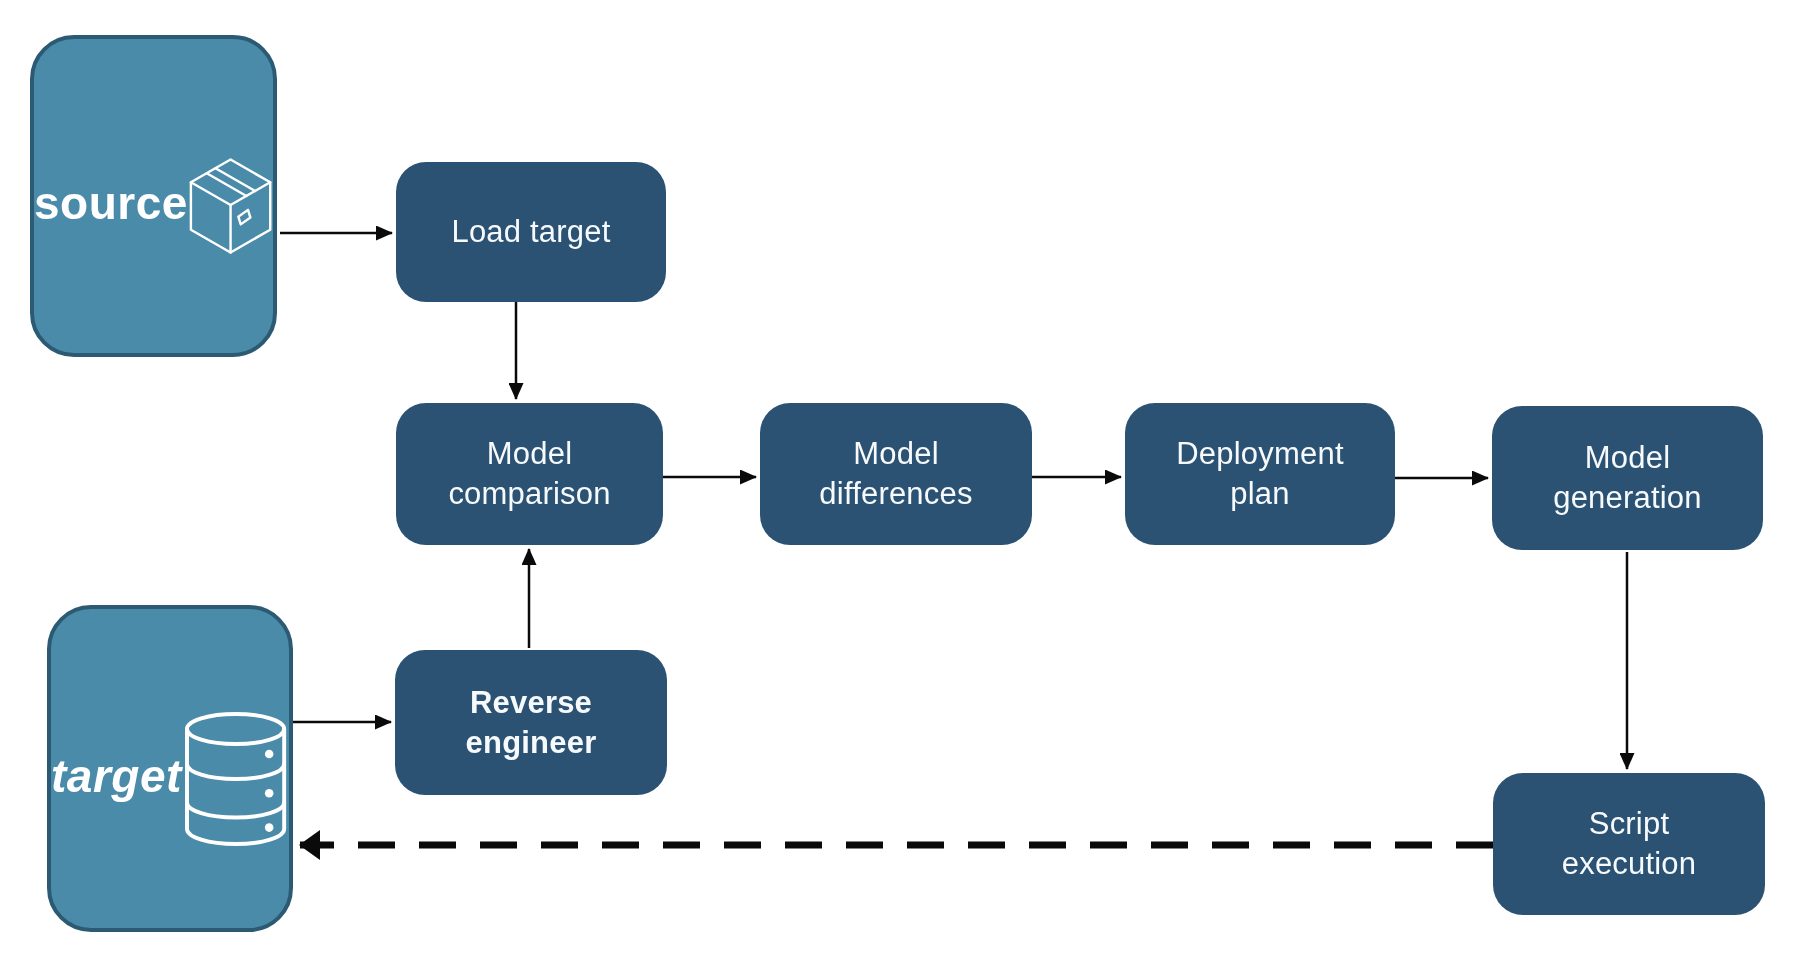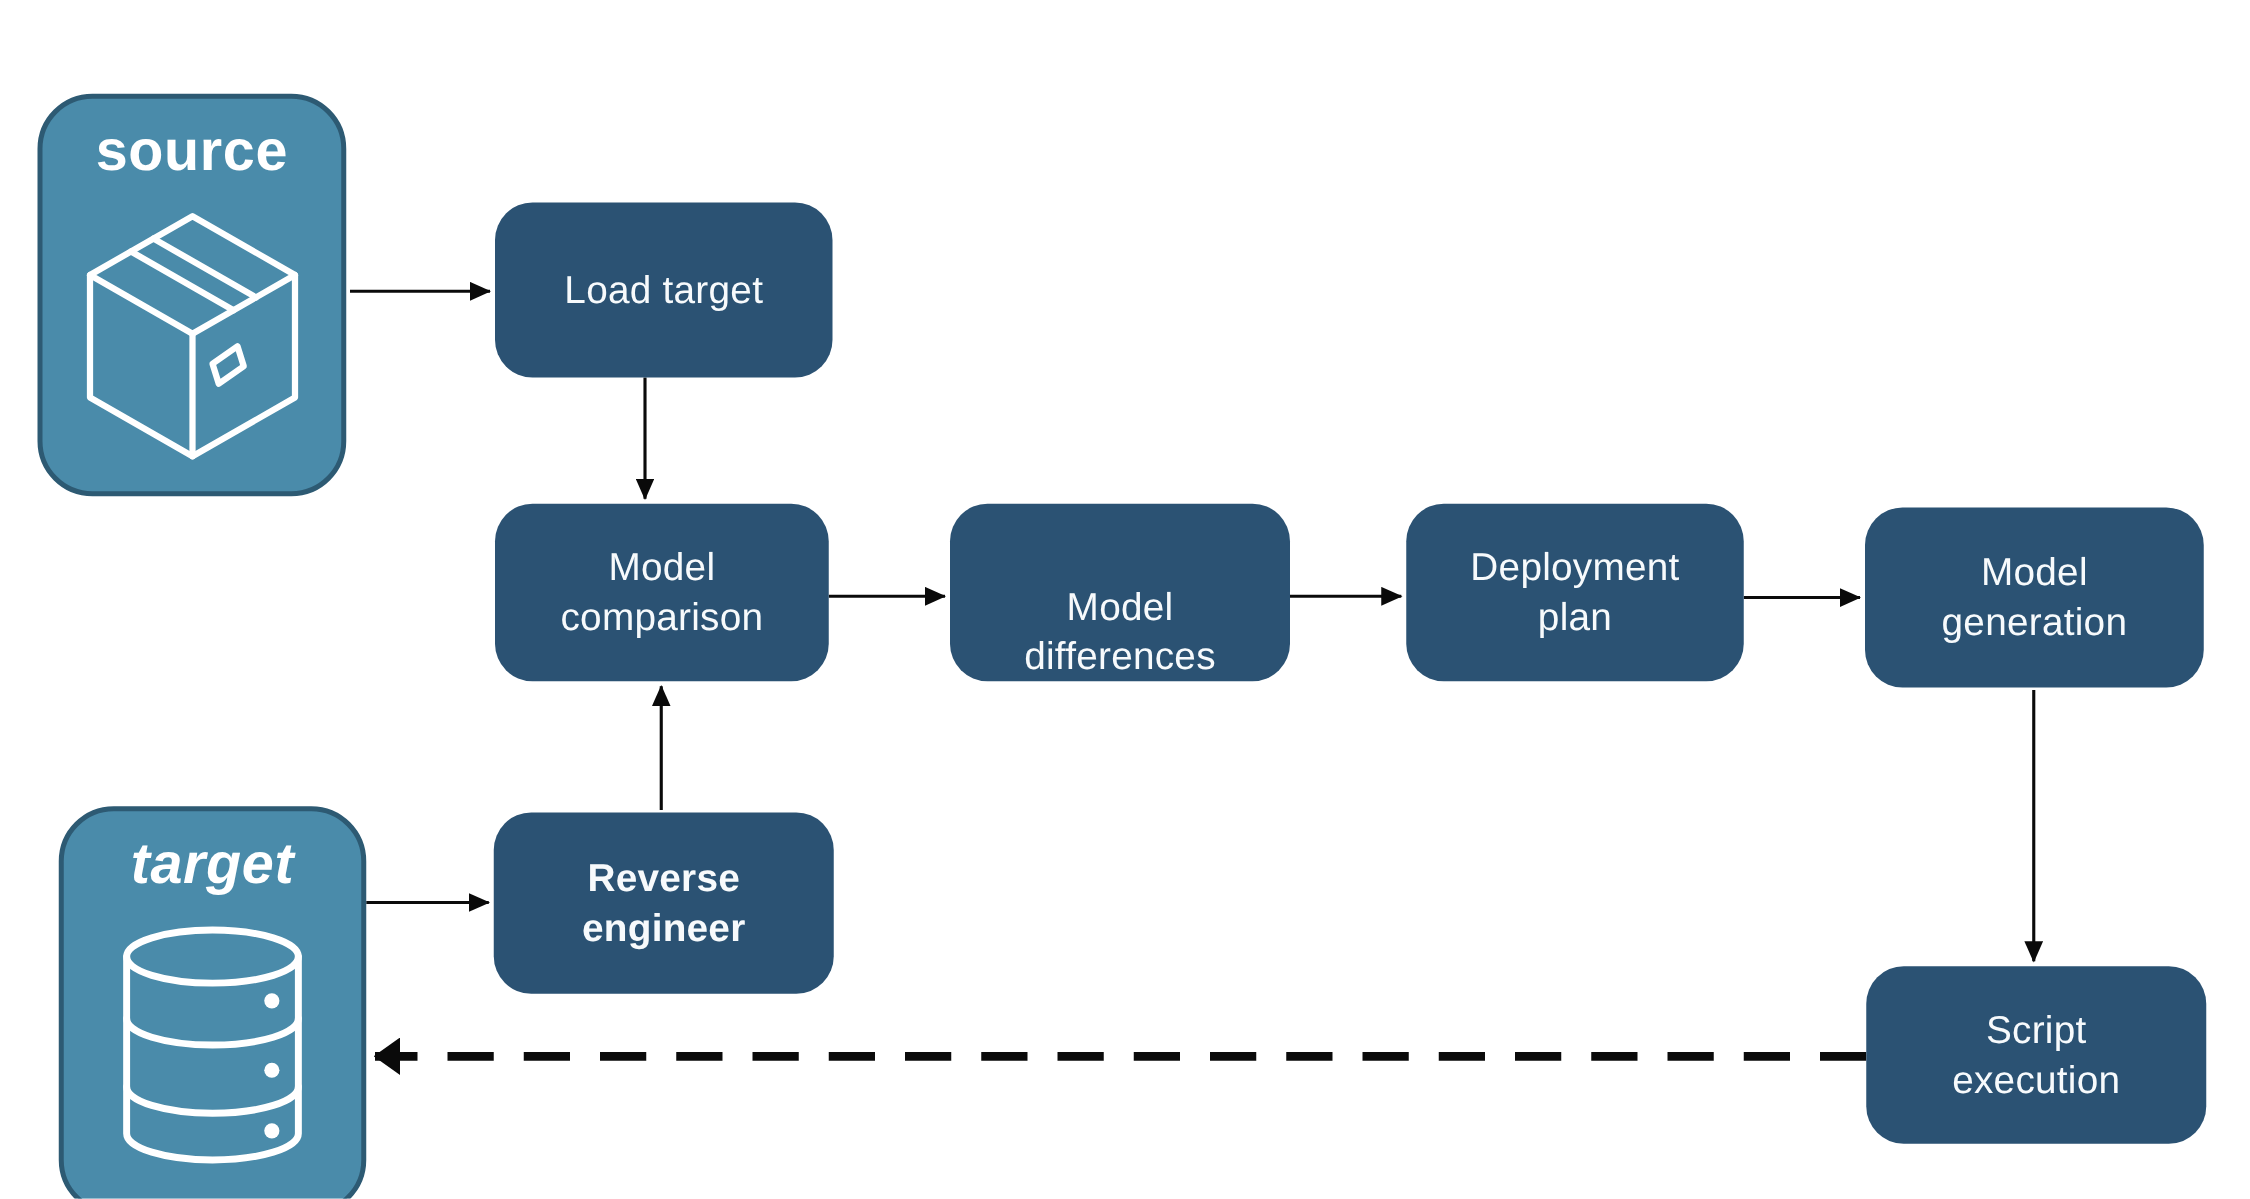--- a/index.html
+++ b/index.html
@@ -11,36 +11,35 @@
 
   .step{
     position:absolute;display:flex;align-items:center;justify-content:center;
     background:var(--step-fill,#2B5273);color:var(--step-text,#F7FAFC);
     border-radius:30px;text-align:center;
     font-size:31px;line-height:1.28;font-weight:400;letter-spacing:.2px;
   }
   .step span{display:inline-block;max-width:200px;}
 
   .endpoint{
-    position:absolute;display:flex;flex-direction:column;align-items:center;
+    position:absolute;display:flex;flex-direction:row;align-items:center;
     background:var(--endpoint-fill,#4A8BAA);
     border:4px solid var(--endpoint-border,#2D5A73);
     border-radius:44px;box-sizing:border-box;
     color:var(--endpoint-text,#ffffff);
-    margin-top:40px;
   }
   .ep-label{font-size:46px;font-weight:700;margin-top:14px;letter-spacing:.5px;}
   .ep-icon{margin-top:20px;}
 
   
   #ep-source{left:30px;top:35px;width:247px;height:322px;}
   #ep-target{left:47px;top:605px;width:246px;height:327px;font-style:italic;}
   #st-load{left:396px;top:162px;width:270px;height:140px;}
   #st-comparison{left:396px;top:403px;width:267px;height:142px;}
-  #st-differences{left:760px;top:403px;width:272px;height:142px;align-items:flex-end;}
+  #st-differences{left:760px;top:403px;width:272px;height:142px;}
   #st-deployment{left:1125px;top:403px;width:270px;height:142px;}
   #st-generation{left:1492px;top:406px;width:271px;height:144px;}
   #st-reverse{left:395px;top:650px;width:272px;height:145px;font-weight:bold;}
   #st-execution{left:1493px;top:773px;width:272px;height:142px;}
 
   .flow{stroke:var(--arrow,#0a0a0a);stroke-width:2.5;fill:none;}
   .flow-dashed{stroke:var(--arrow,#0a0a0a);stroke-width:7;fill:none;stroke-dasharray:37 24;}
 </style>
 </head>
 <body>

